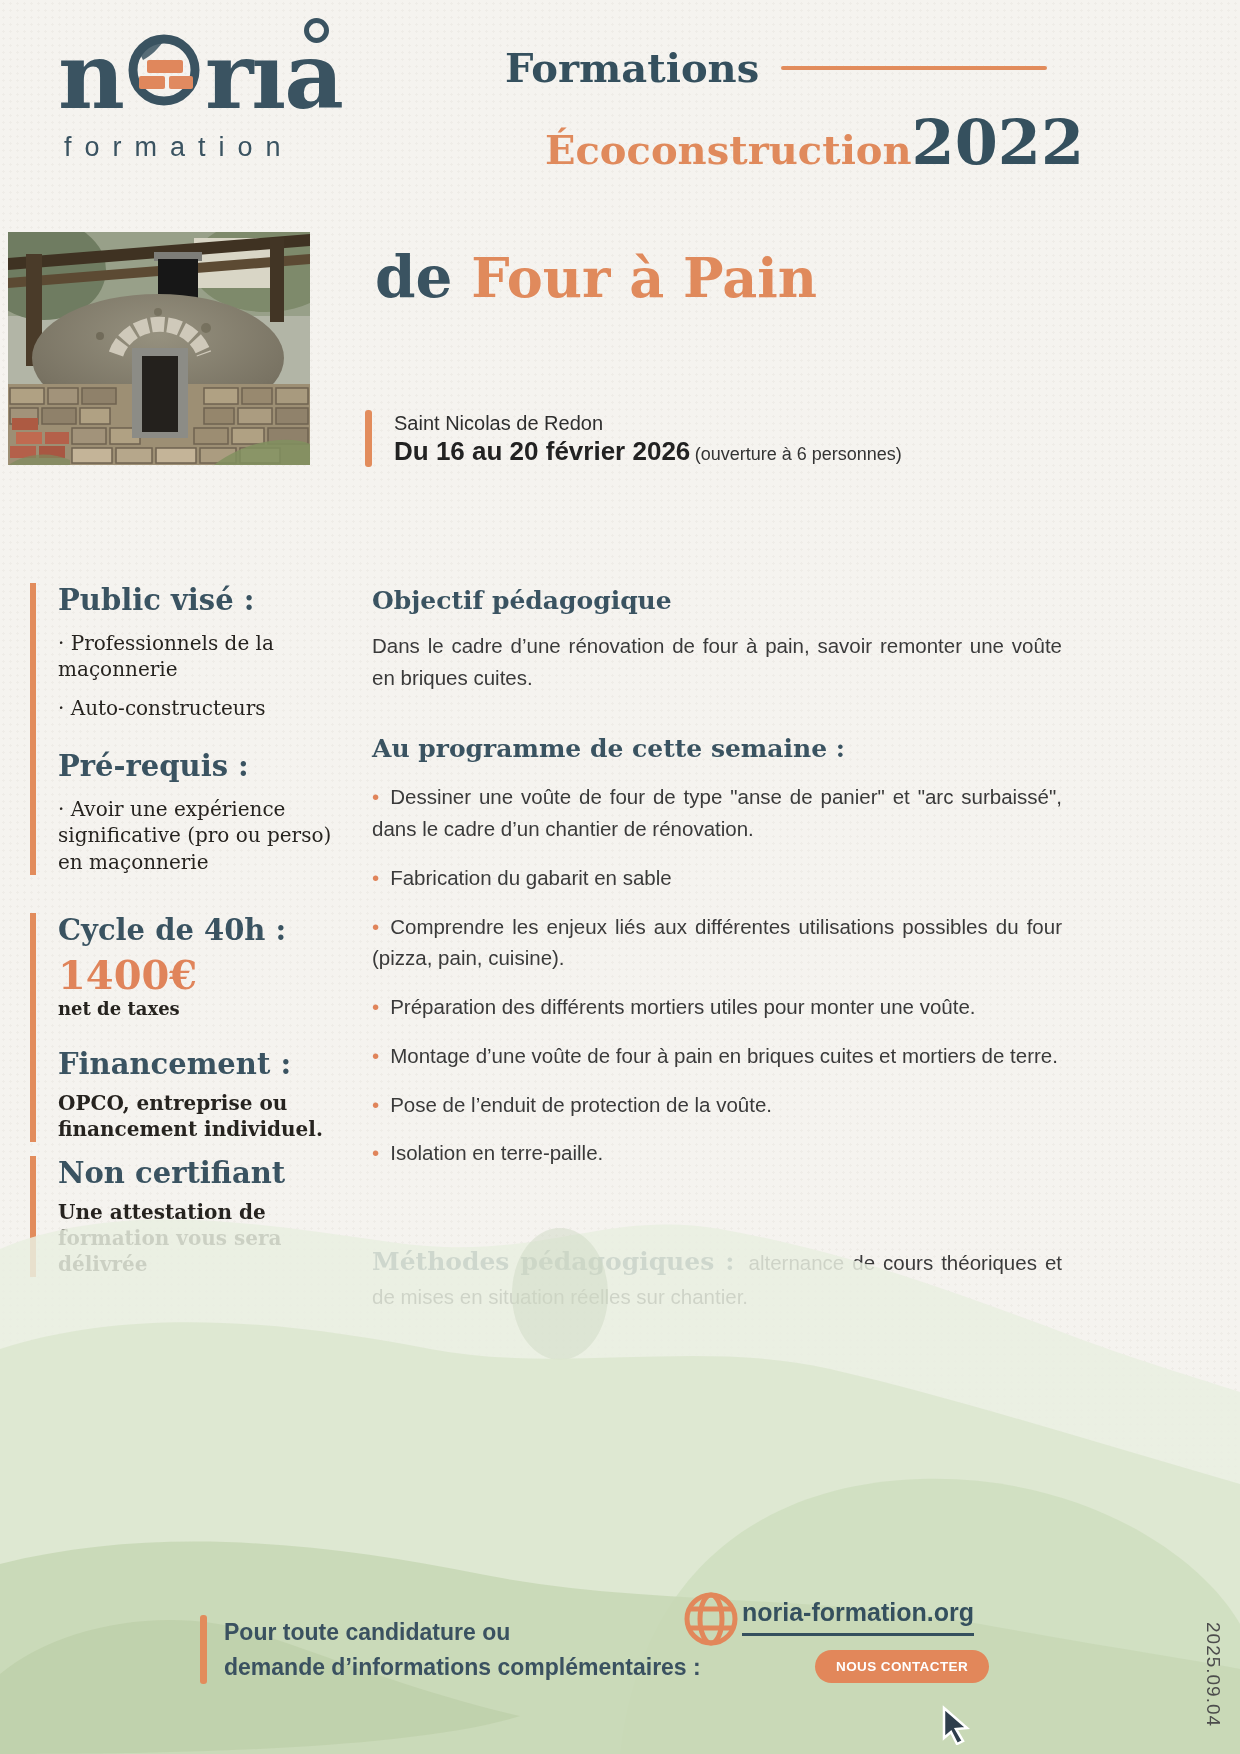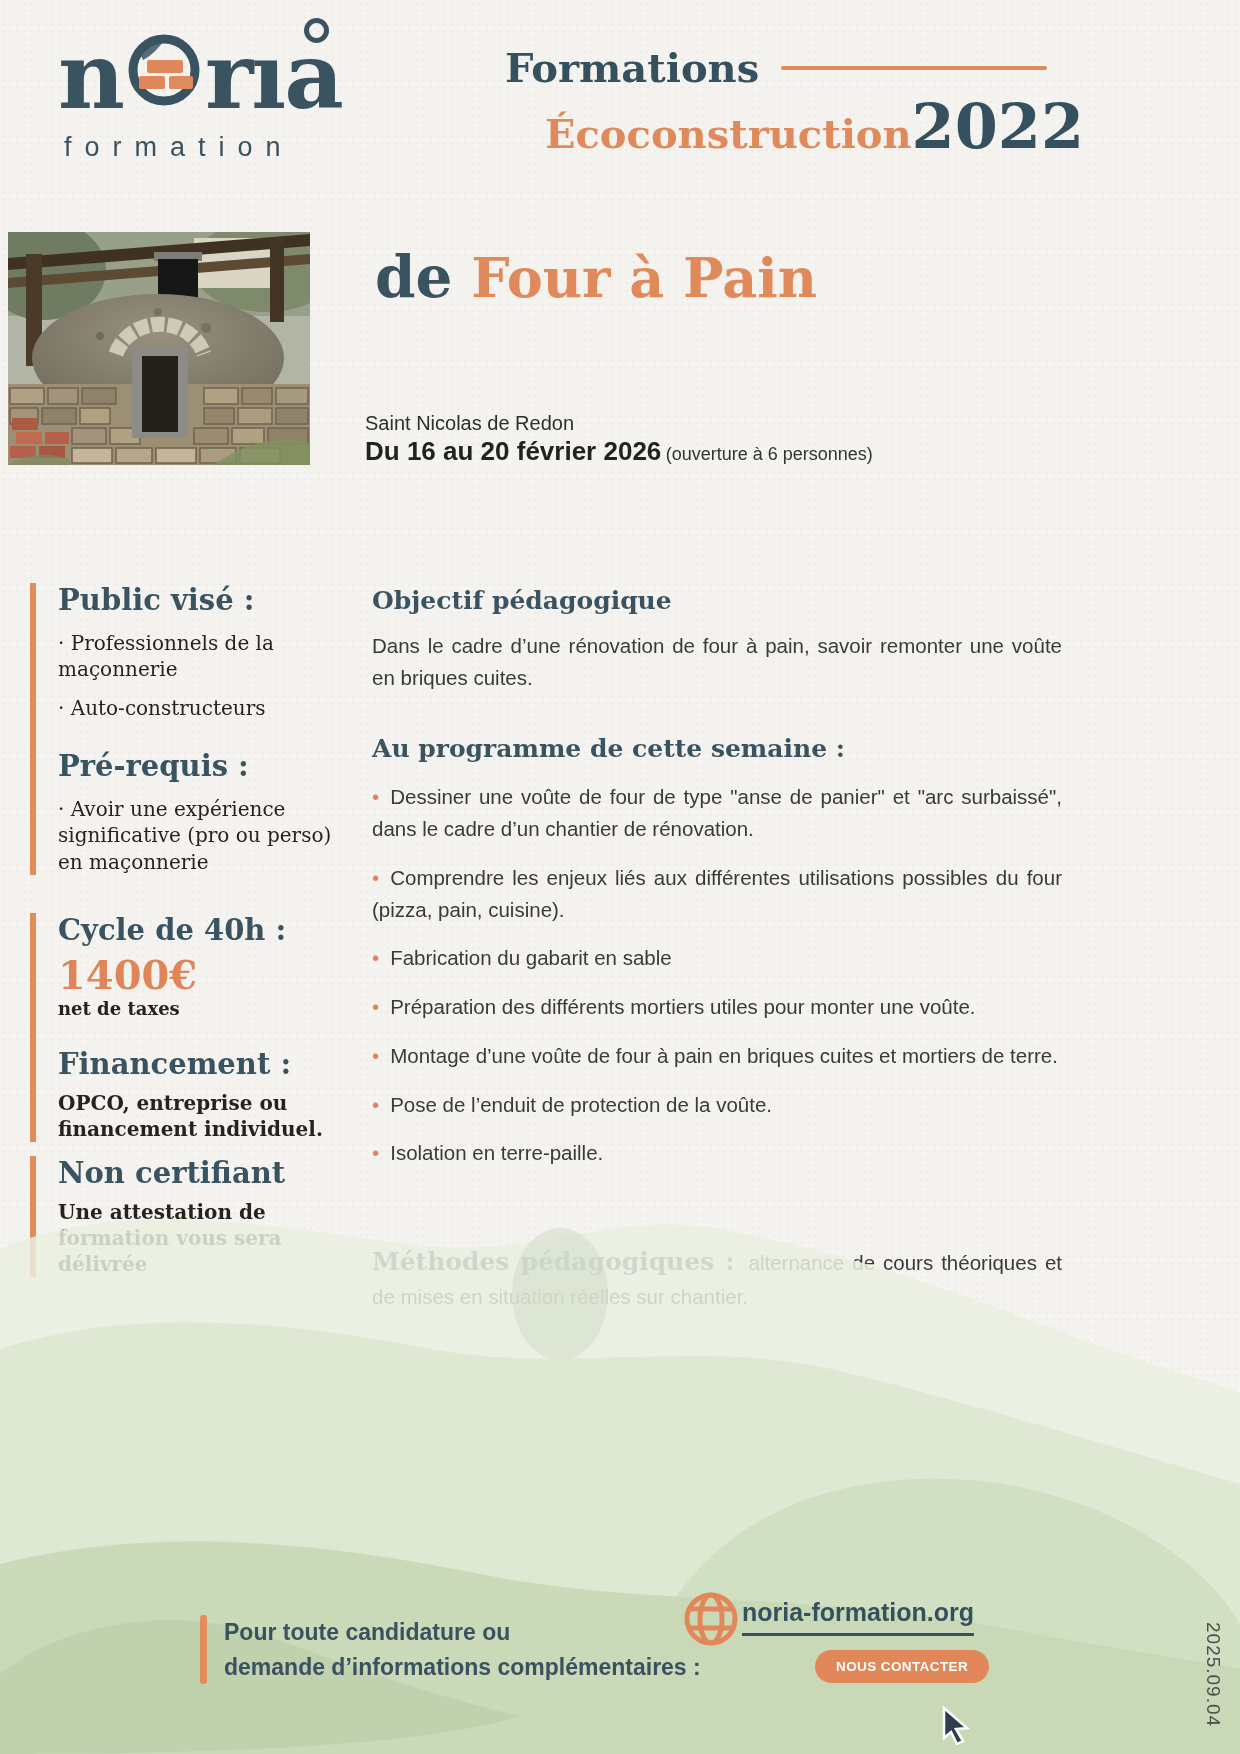--- a/index.html
+++ b/index.html
@@ -18,34 +18,34 @@
   .logo-word{position:relative;display:flex;align-items:center;font-family:"DejaVu Serif",serif;
     font-weight:bold;font-size:92px;line-height:1;color:#3a5361;letter-spacing:-2px;}
   .logo-word .omark{margin:0 2px;}
   .logo-iring{position:absolute;left:246px;top:-12px;width:15px;height:15px;border:5px solid #3a5361;border-radius:50%;}
   .logo-subtitle{margin-top:10px;margin-left:6px;font-size:27px;letter-spacing:13px;color:#3a5361;}
 
   .header-right{position:absolute;left:505px;top:48px;width:542px;}
   .hr-row1{display:flex;align-items:center;}
   .kicker{font-family:"DejaVu Serif",serif;font-weight:bold;font-size:40px;color:#35505e;line-height:1;}
   .hr-line{flex:1;height:4px;background:#e28c5c;margin-left:22px;border-radius:2px;}
-  .hr-row2{display:flex;align-items:baseline;margin-top:8px;padding-left:40px;text-align:right;}
+  .hr-row2{display:flex;align-items:baseline;margin-top:24px;padding-left:40px;text-align:right;}
   .category{font-family:"DejaVu Serif",serif;font-weight:bold;font-size:40px;color:#e08a5c;line-height:1.1;}
   .year{font-family:"DejaVu Serif",serif;font-weight:bold;font-size:62px;color:#35505e;margin-left:auto;line-height:1;}
 
   
   .oven-photo{position:absolute;left:8px;top:232px;width:302px;height:233px;}
 
   
   .hero{position:absolute;left:375px;top:240px;font-family:"DejaVu Serif",serif;font-weight:bold;line-height:1.28;}
   .hero .l1{font-size:54px;color:#e08a5c;}
   .hero .l2{font-size:54px;color:#e08a5c;}
   .hero .conn{color:#3a5361;font-size:58px;}
 
-  .session{position:absolute;left:365px;top:410px;display:flex;flex-direction:column;}
+  .session{position:absolute;left:365px;top:410px;display:flex;}
   .session .bar{width:7px;background:#e28c5c;border-radius:3px;margin-right:22px;}
   .session .loc{font-size:20px;color:#2e2e2e;line-height:1.3;}
   .session .dateline{margin-top:0;color:#222;}
   .session .dates{font-size:26px;font-weight:bold;}
   .session .note{font-size:18px;font-weight:normal;color:#333;}
 
   
   .side-sec{position:absolute;left:30px;width:292px;border-left:6px solid #e28c5c;padding-left:22px;
     font-family:"DejaVu Serif",serif;}
   .side-h{font-weight:bold;font-size:29px;color:#3a5361;line-height:1.2;}
@@ -220,22 +220,22 @@
   </div>
 
   <div id="objective">
     <div class="main-h">Objectif pédagogique</div>
     <p>Dans le cadre d’une rénovation de four à pain, savoir remonter une voûte en briques cuites.</p>
   </div>
 
   <div id="program">
     <div class="main-h">Au programme de cette semaine :</div>
     <p class="bullet-item">Dessiner une voûte de four de type "anse de panier" et "arc surbaissé", dans le cadre d’un chantier de rénovation.</p>
+    <p class="bullet-item">Fabrication du gabarit en sable</p>
     <p class="bullet-item">Comprendre les enjeux liés aux différentes utilisations possibles du four (pizza, pain, cuisine).</p>
-    <p class="bullet-item">Fabrication du gabarit en sable</p>
     <p class="bullet-item">Préparation des différents mortiers utiles pour monter une voûte.</p>
     <p class="bullet-item">Montage d’une voûte de four à pain en briques cuites et mortiers de terre.</p>
     <p class="bullet-item">Pose de l’enduit de protection de la voûte.</p>
     <p class="bullet-item">Isolation en terre-paille.</p>
   </div>
 
   <p id="methods">
     <span class="mh">Méthodes pédagogiques :</span>
     <span>alternance de cours théoriques et de mises en situation réelles sur chantier.</span>
   </p>

